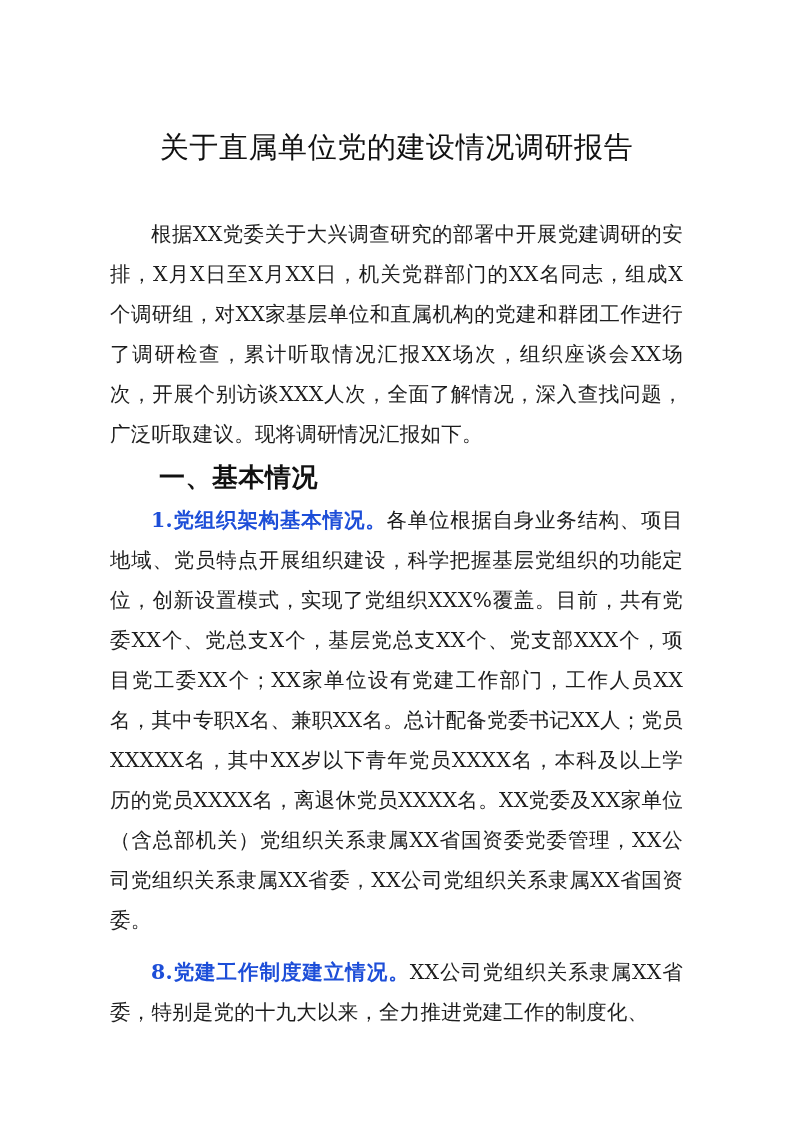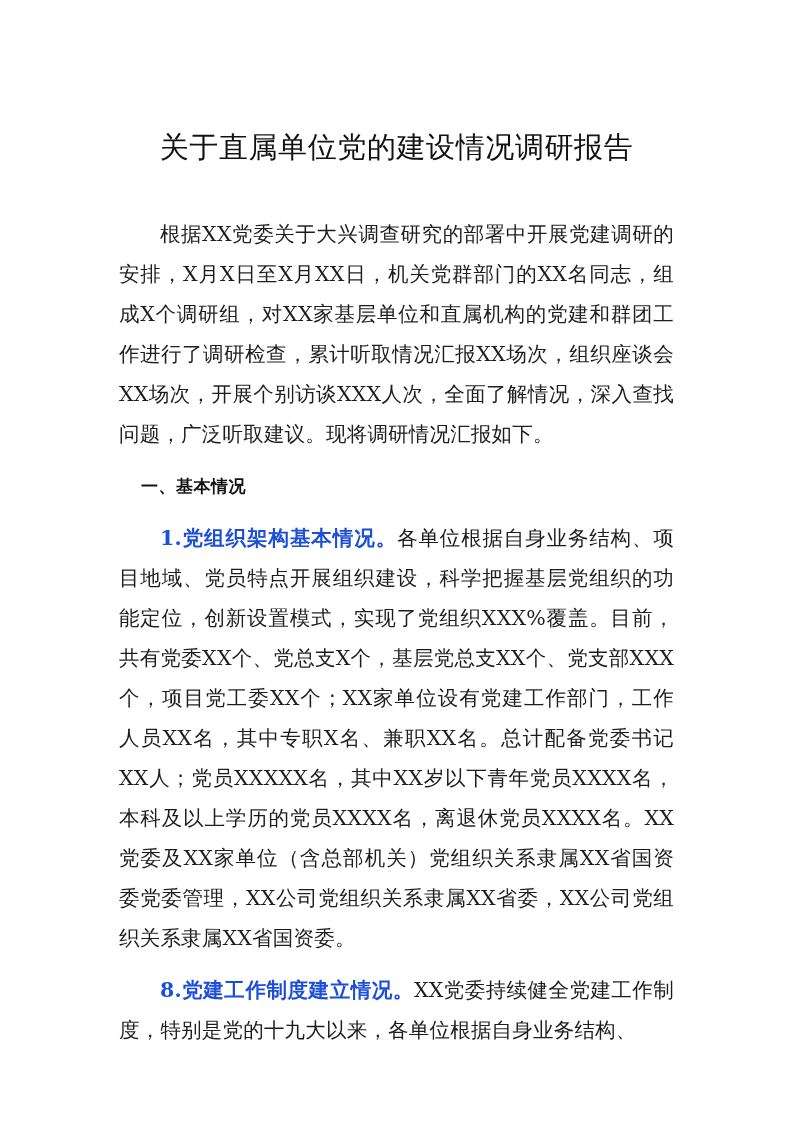--- a/index.html
+++ b/index.html
@@ -37,36 +37,36 @@
     color: #111111;
     white-space: nowrap;
   }
 
   
   .body-block {
     margin-top: 46px;
   }
 
   p.para {
-    margin: 12px;
+    margin: 3px;
     font-size: 20.5px;
     line-height: 40px;
     text-align: justify;
     text-justify: inter-ideograph;
     text-indent: 2em;
     letter-spacing: 0.2px;
     color: #1d1d1d;
     font-family: "DejaVu Serif", "Liberation Serif", serif;
   }
 
   
   p.section-heading {
     margin: 0;
     font-family: "DejaVu Sans", "Liberation Sans", sans-serif;
-    font-size: 17px;
+    font-size: 26px;
     line-height: 40px;
     font-weight: 700;
     text-indent: 2em;
     letter-spacing: 0.5px;
     color: #111111;
   }
 
   
   .lead-bold {
     font-weight: 700;
@@ -86,16 +86,16 @@
   <h1 class="doc-title">关于直属单位党的建设情况调研报告</h1>
 
   <div class="body-block">
 
     <p class="para">根据XX党委关于大兴调查研究的部署中开展党建调研的安排，X月X日至X月XX日，机关党群部门的XX名同志，组成X个调研组，对XX家基层单位和直属机构的党建和群团工作进行了调研检查，累计听取情况汇报XX场次，组织座谈会XX场次，开展个别访谈XXX人次，全面了解情况，深入查找问题，广泛听取建议。现将调研情况汇报如下。</p>
 
     <p class="section-heading">一、基本情况</p>
 
     <p class="para"><span class="lead-bold">1.党组织架构基本情况。</span><span>各单位根据自身业务结构、项目地域、党员特点开展组织建设，科学把握基层党组织的功能定位，创新设置模式，实现了党组织XXX%覆盖。目前，共有党委XX个、党总支X个，基层党总支XX个、党支部XXX个，项目党工委XX个；XX家单位设有党建工作部门，工作人员XX名，其中专职X名、兼职XX名。总计配备党委书记XX人；党员XXXXX名，其中XX岁以下青年党员XXXX名，本科及以上学历的党员XXXX名，离退休党员XXXX名。XX党委及XX家单位（含总部机关）党组织关系隶属XX省国资委党委管理，XX公司党组织关系隶属XX省委，XX公司党组织关系隶属XX省国资委。</span></p>
 
-    <p class="para spaced-top"><span class="lead-bold">8.党建工作制度建立情况。</span><span>XX党委持续健全党建工作制度，特别是党的十九大以来，各单位根据自身业务结构、</span></p>
+    <p class="para spaced-top"><span class="lead-bold">8.党建工作制度建立情况。</span><span>XX公司党组织关系隶属XX省委，特别是党的十九大以来，全力推进党建工作的制度化、</span></p>
 
   </div>
 </div>
 
 </body></html>

